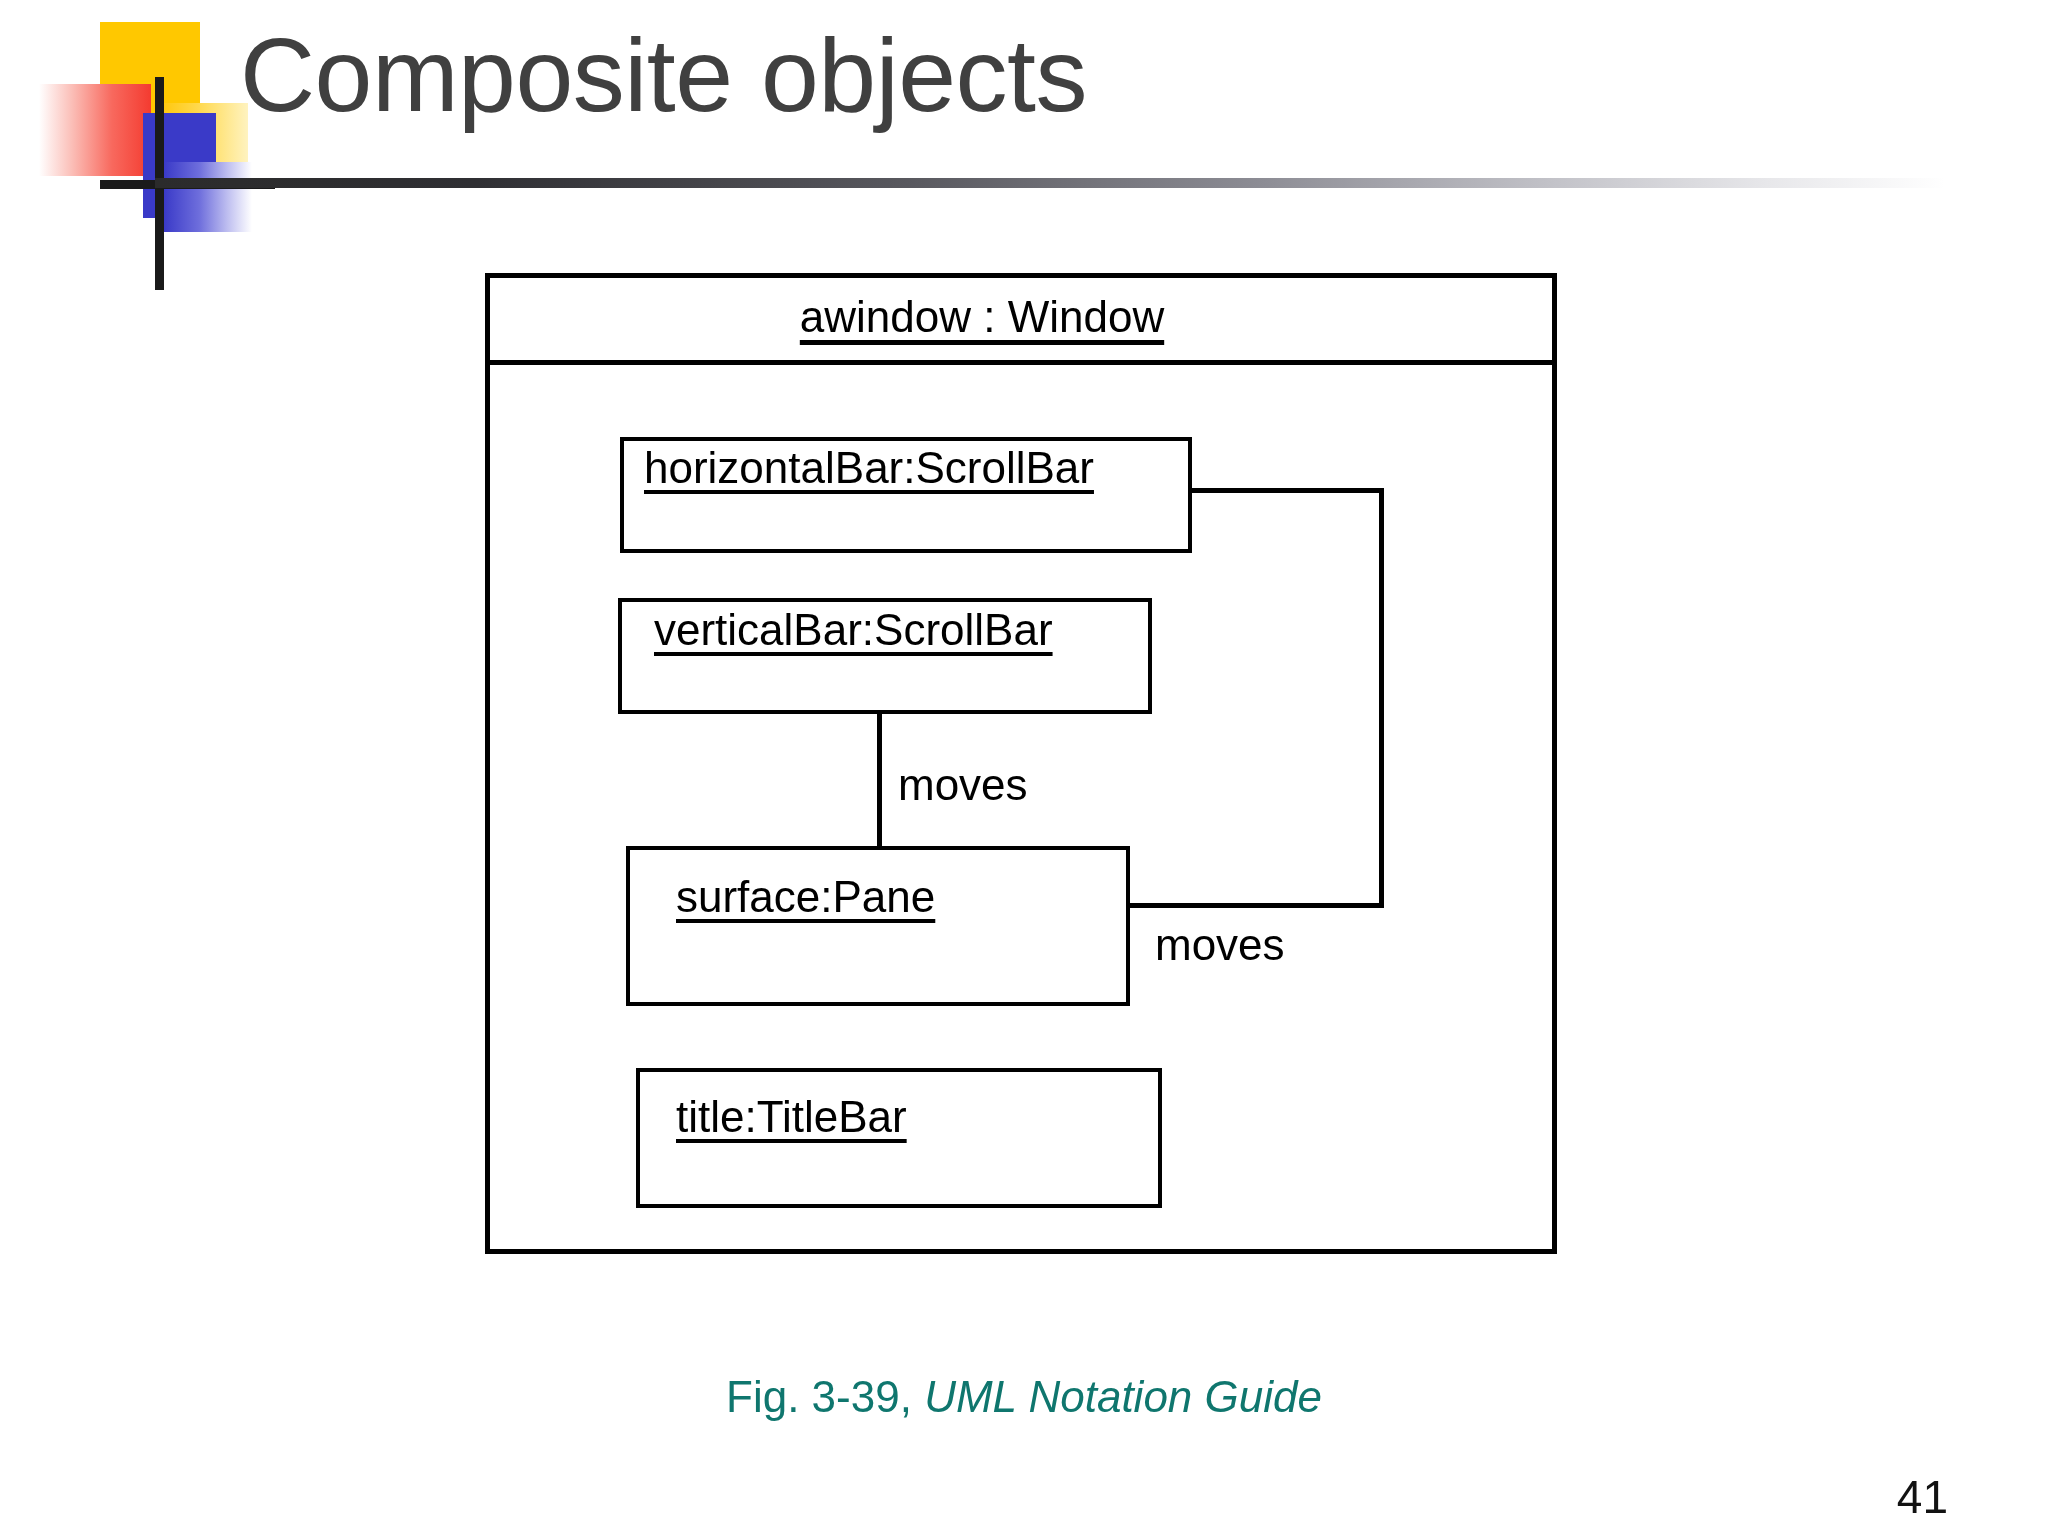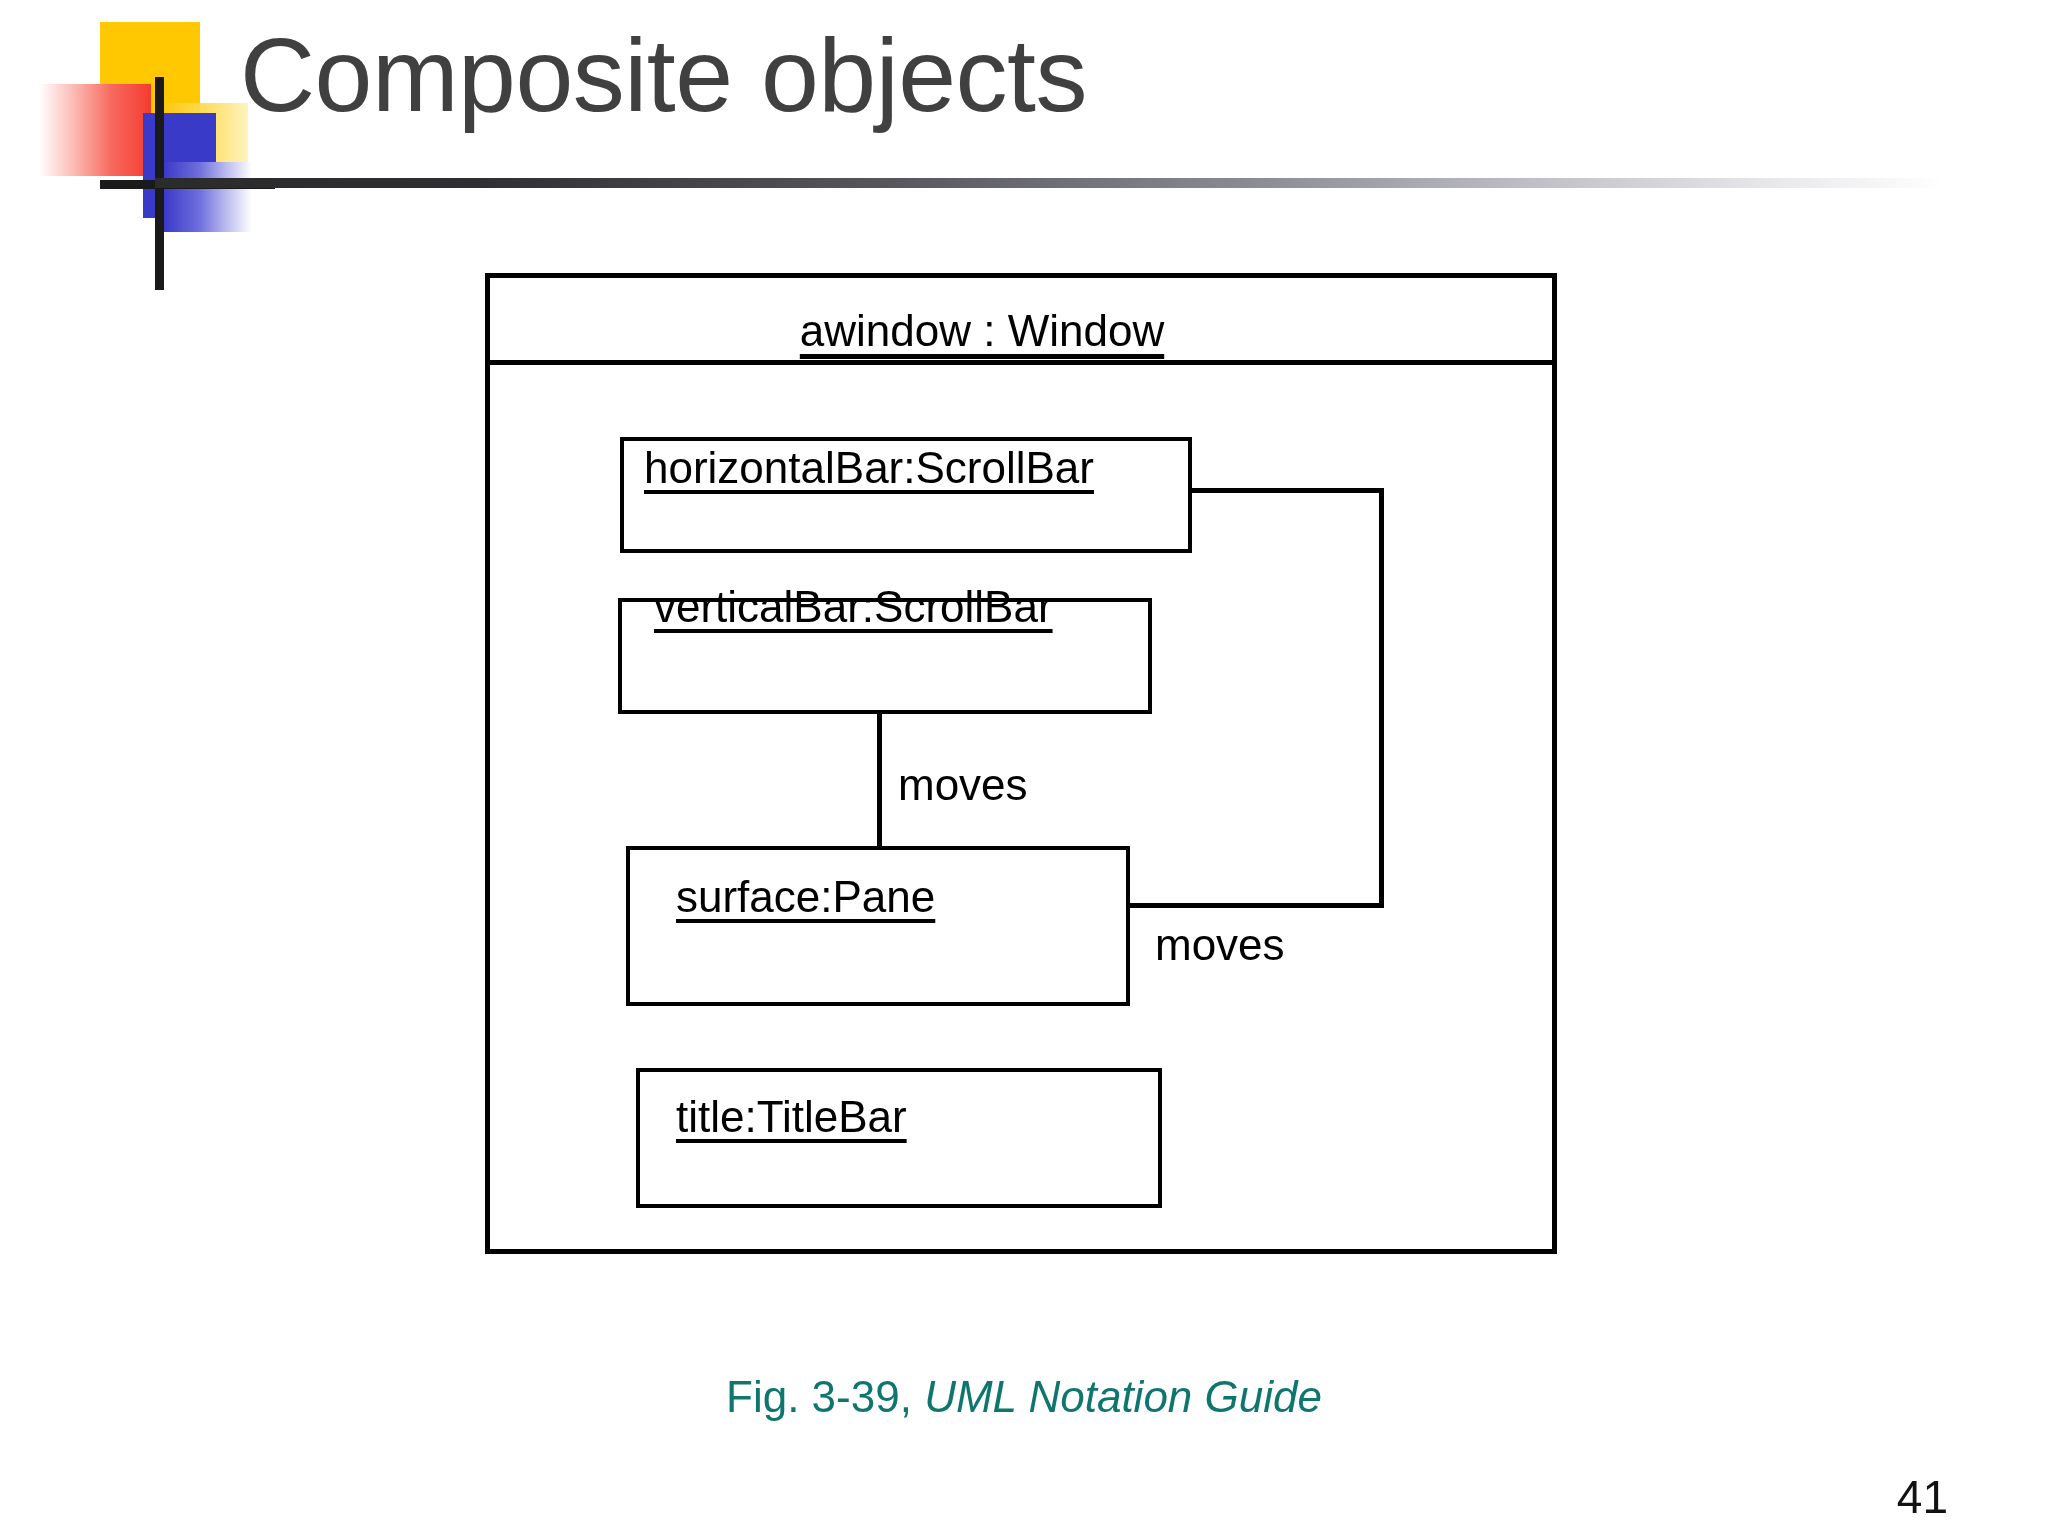--- a/index.html
+++ b/index.html
@@ -105,33 +105,32 @@
   }
   #window-divider {
     position: absolute;
     left: 485px; top: 360px; width: 1072px; height: 5px;
     background: #000000;
   }
   #label-window {
     left: 0; top: 292px; width: 1964px;
     text-align: center;
     text-decoration: none;
-    margin-top: 14px;
   }
   #label-window span {
     text-decoration: underline;
     text-underline-offset: 8px;
     text-decoration-thickness: 5px;
   }
 
   #box-hbar   { left: 620px;  top: 437px;  width: 572px; height: 116px; }
   #label-hbar { left: 644px;  top: 443px; }
 
   #box-vbar   { left: 618px;  top: 598px;  width: 534px; height: 116px; }
-  #label-vbar { left: 654px;  top: 582px; }
+  #label-vbar { left: 654px;  top: 605px; }
 
   #box-pane   { left: 626px;  top: 846px;  width: 504px; height: 160px; }
   #label-pane { left: 676px;  top: 872px; }
 
   #box-titlebar   { left: 636px; top: 1068px; width: 526px; height: 140px; }
   #label-titlebar { left: 676px; top: 1092px; }
 
   
   .conn { position: absolute; background: #000000; }
 

